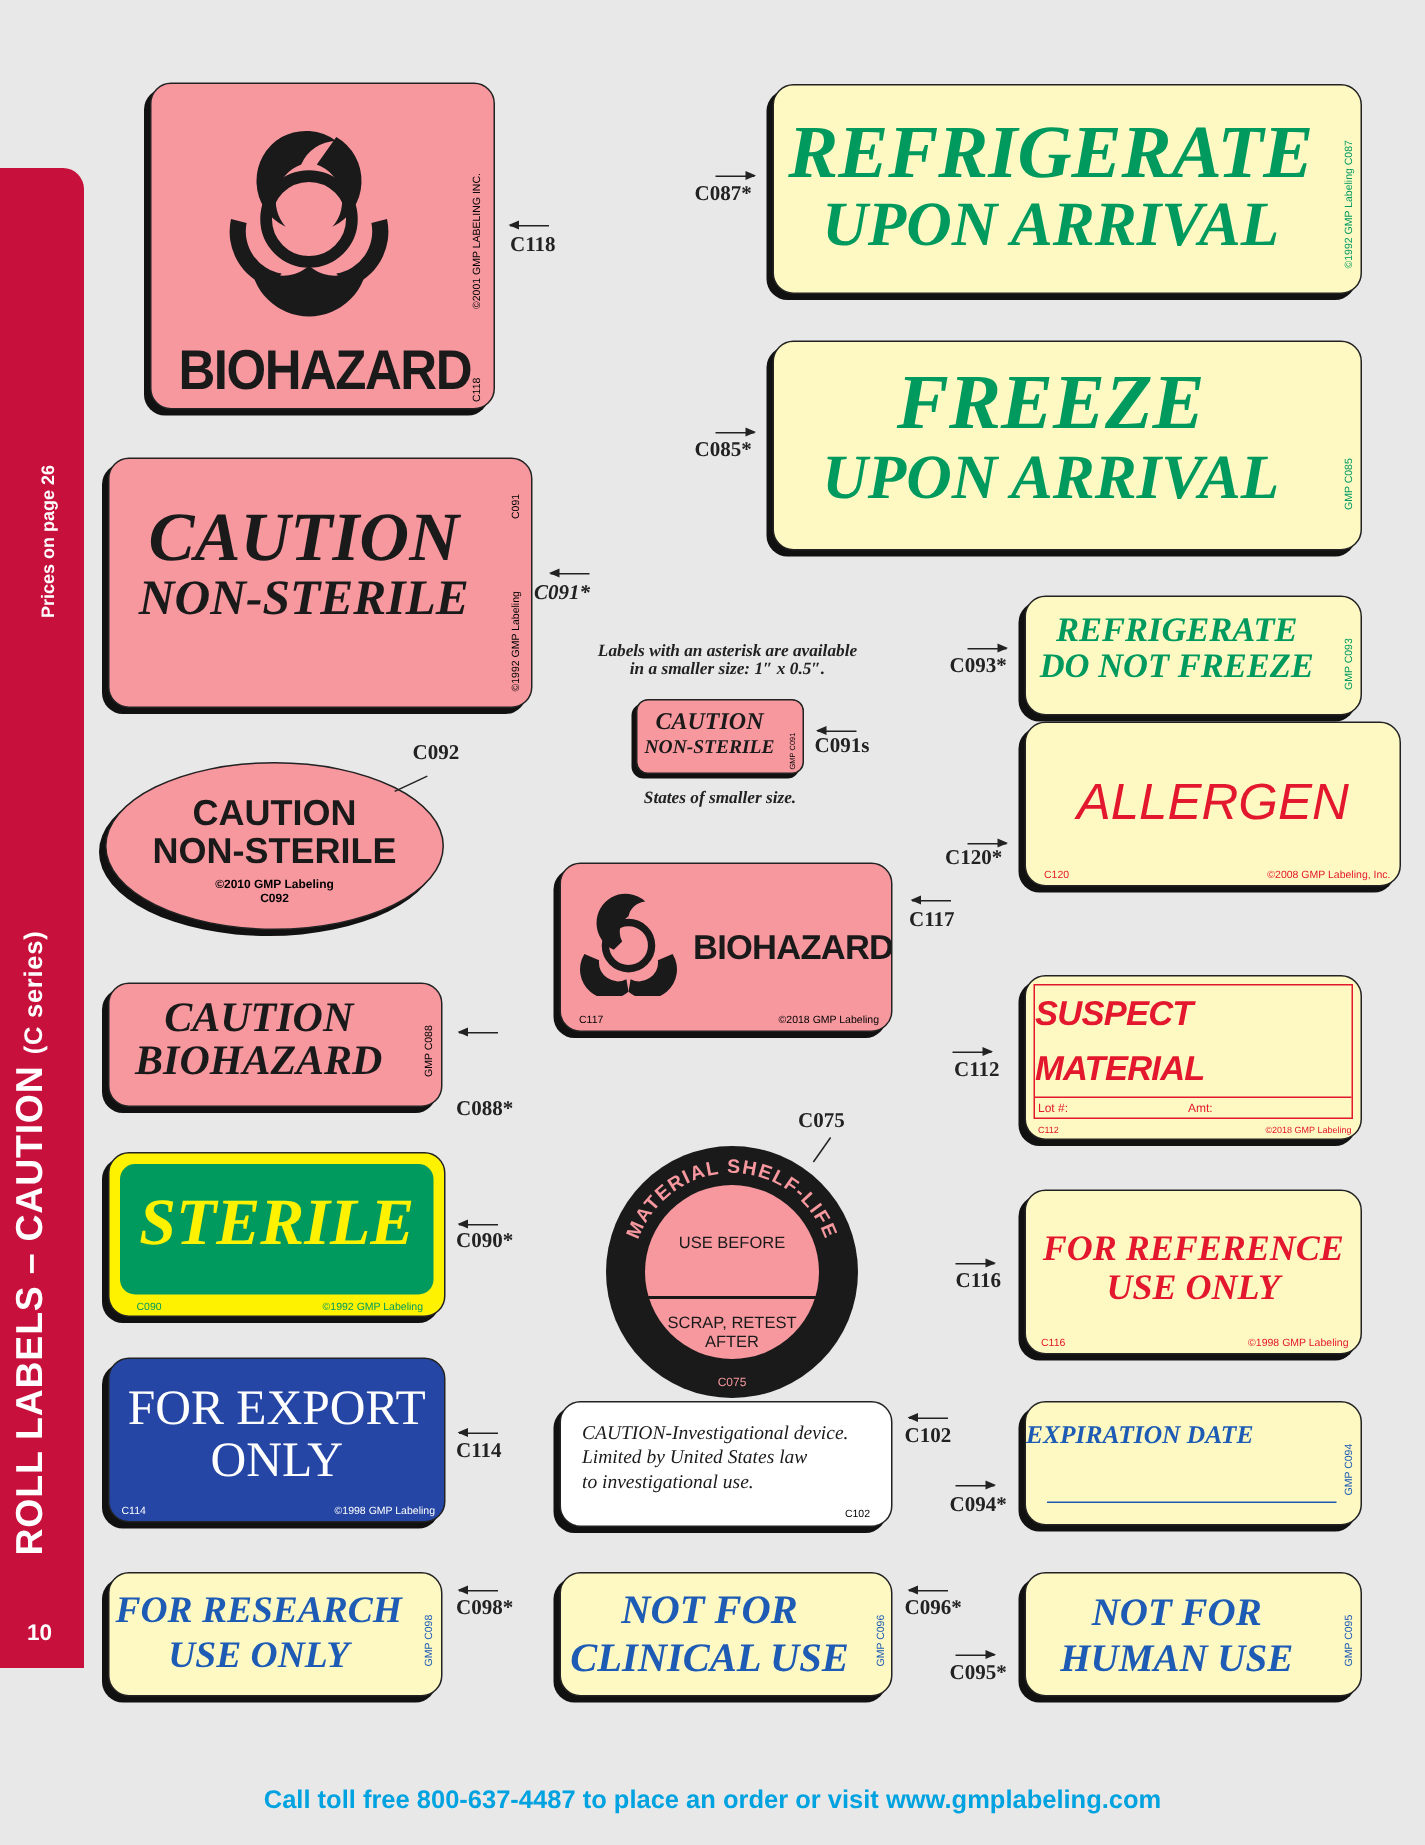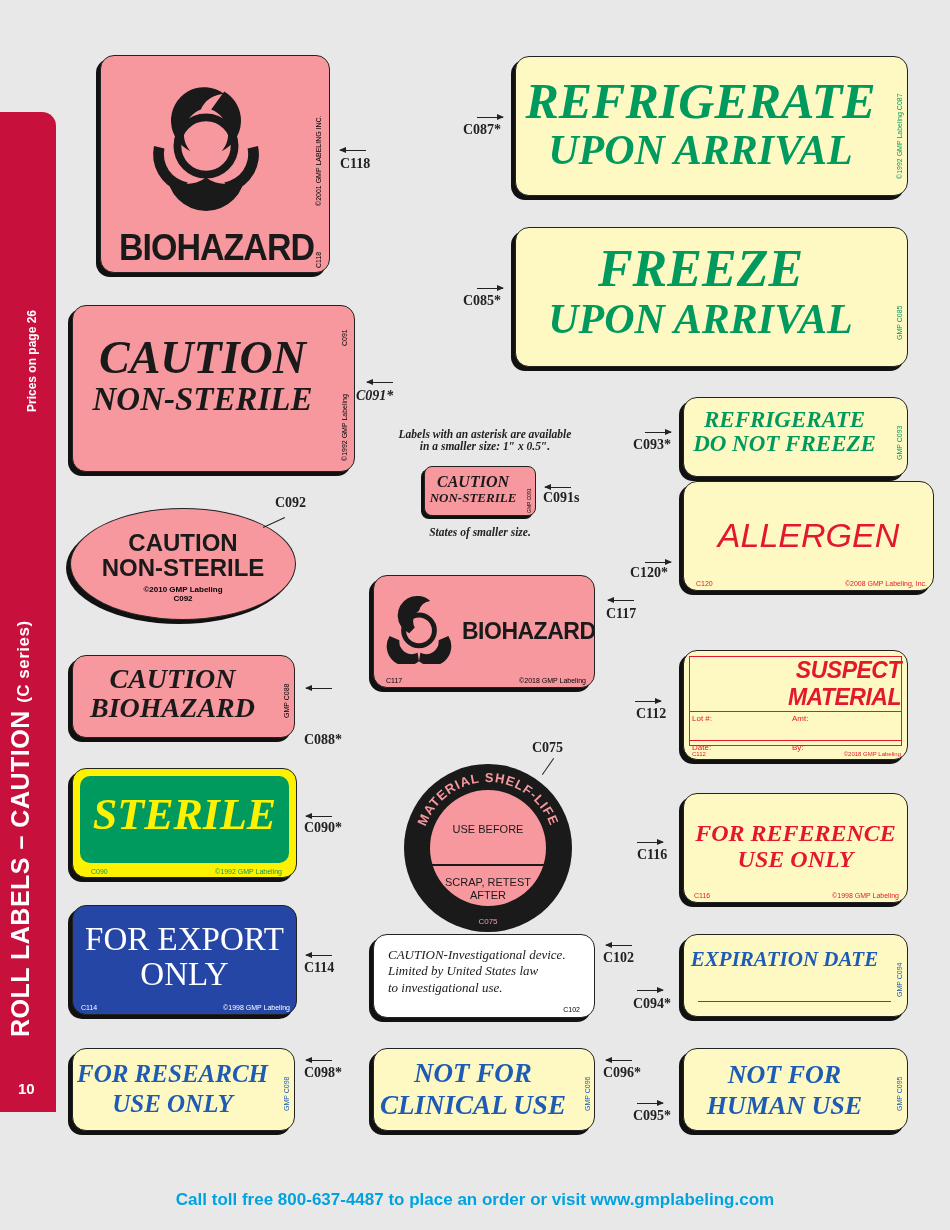--- a/index.html
+++ b/index.html
@@ -148,21 +148,21 @@
     <div style="font-size:28px;">CAUTION</div>
     <div style="font-size:28px;">BIOHAZARD</div>
   </div>
   <div class="vert" style="left:210px;top:62px;">GMP   C088</div>
 </div>
 <div class="arrow l" style="left:306px;top:688px;"></div>
 <div class="code" style="left:304px;top:732px;">C088*</div>
 
 <div class="label yellow" style="left:683px;top:650px;width:225px;height:110px;">
   <div class="abs" style="left:5px;top:5px;right:5px;bottom:13px;border:1.5px solid #e3172d;">
-    <div style="font-weight:bold;font-style:italic;font-size:23px;color:#e3172d;text-align:right;line-height:27px;border-bottom:1.5px solid #e3172d;letter-spacing:-0.5px;">SUSPECT MATERIAL</div>
+    <div style="font-weight:bold;font-style:italic;font-size:23px;color:#e3172d;text-align:left;line-height:37px;border-bottom:1.5px solid #e3172d;letter-spacing:-0.5px;">SUSPECT MATERIAL</div>
     <div style="height:28px;border-bottom:1.5px solid #e3172d;position:relative;font-size:8px;color:#e3172d;">
       <span class="abs" style="left:2px;top:2px;">Lot #:</span>
       <span class="abs" style="left:102px;top:2px;">Amt:</span>
     </div>
     <div style="position:relative;font-size:8px;color:#e3172d;">
       <span class="abs" style="left:2px;top:2px;">Date:</span>
       <span class="abs" style="left:102px;top:2px;">By:</span>
     </div>
   </div>
   <div class="foot" style="left:8px;bottom:2px;color:#e3172d;font-size:6px;">C112</div>
@@ -225,21 +225,21 @@
     <div>CAUTION-Investigational device.</div>
     <div>Limited by United States law</div>
     <div>to investigational use.</div>
   </div>
   <div class="foot" style="right:14px;bottom:4px;">C102</div>
 </div>
 <div class="arrow l" style="left:606px;top:945px;"></div>
 <div class="code" style="left:603px;top:950px;">C102</div>
 
 <div class="label yellow" style="left:683px;top:934px;width:225px;height:83px;">
-  <div class="abs serif" style="left:0;right:22px;top:12px;text-align:center;font-size:21px;color:#1d5bb5;font-family:Liberation Serif, serif;">EXPIRATION DATE</div>
+  <div class="abs serif" style="left:0;right:22px;top:12px;font-size:17px;color:#1d5bb5;font-family:Liberation Serif, serif;">EXPIRATION DATE</div>
   <div class="abs" style="left:14px;right:16px;top:66px;height:1px;background:#1d5bb5;"></div>
   <div class="vert" style="left:212px;top:62px;color:#1d5bb5;">GMP   C094</div>
 </div>
 <div class="arrow r" style="left:637px;top:990px;"></div>
 <div class="code" style="left:633px;top:996px;">C094*</div>
 
 <div class="label yellow" style="left:72px;top:1048px;width:223px;height:83px;">
   <div class="center serif" style="top:10px;color:#1d5bb5;line-height:1.2;">
     <div style="font-size:25px;">FOR RESEARCH</div>
     <div style="font-size:25px;">USE ONLY</div>

